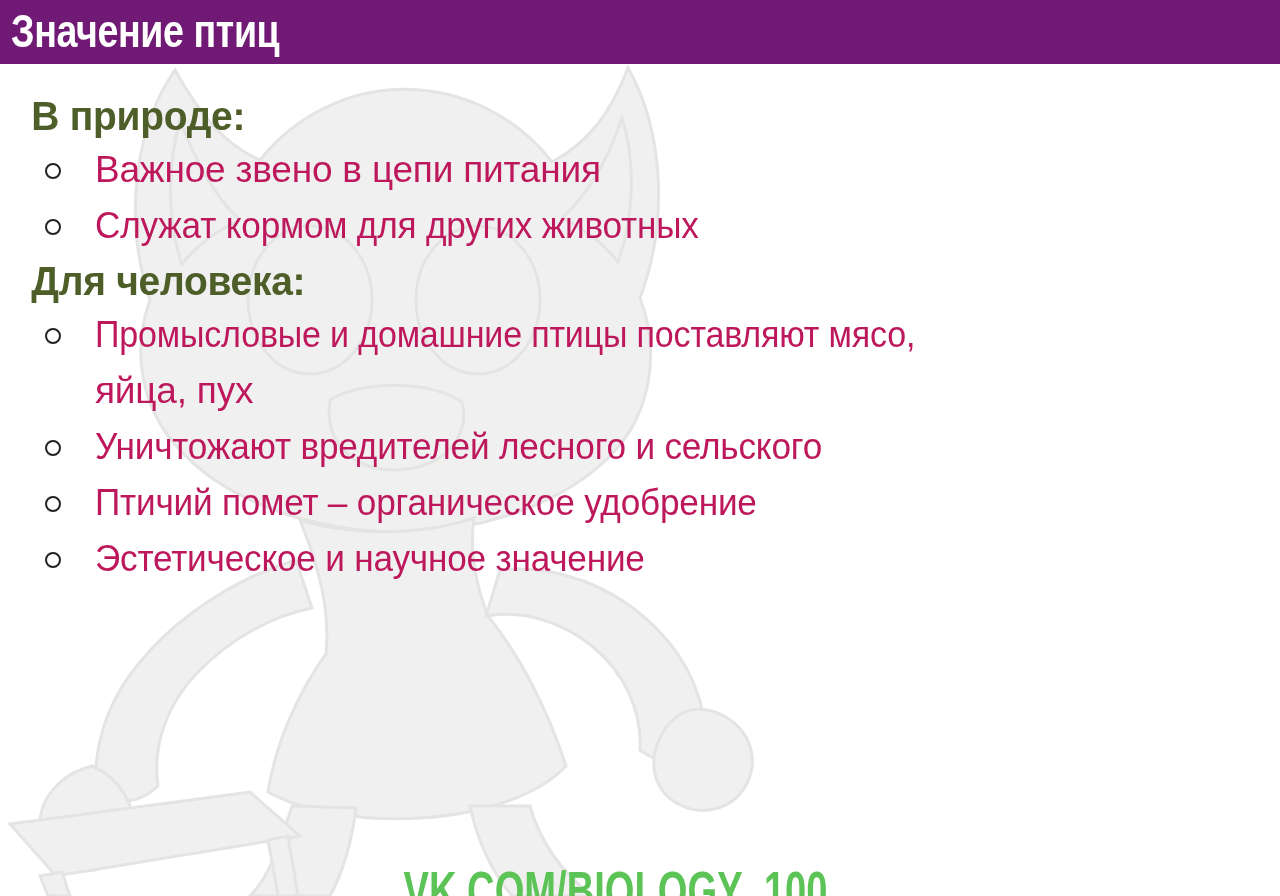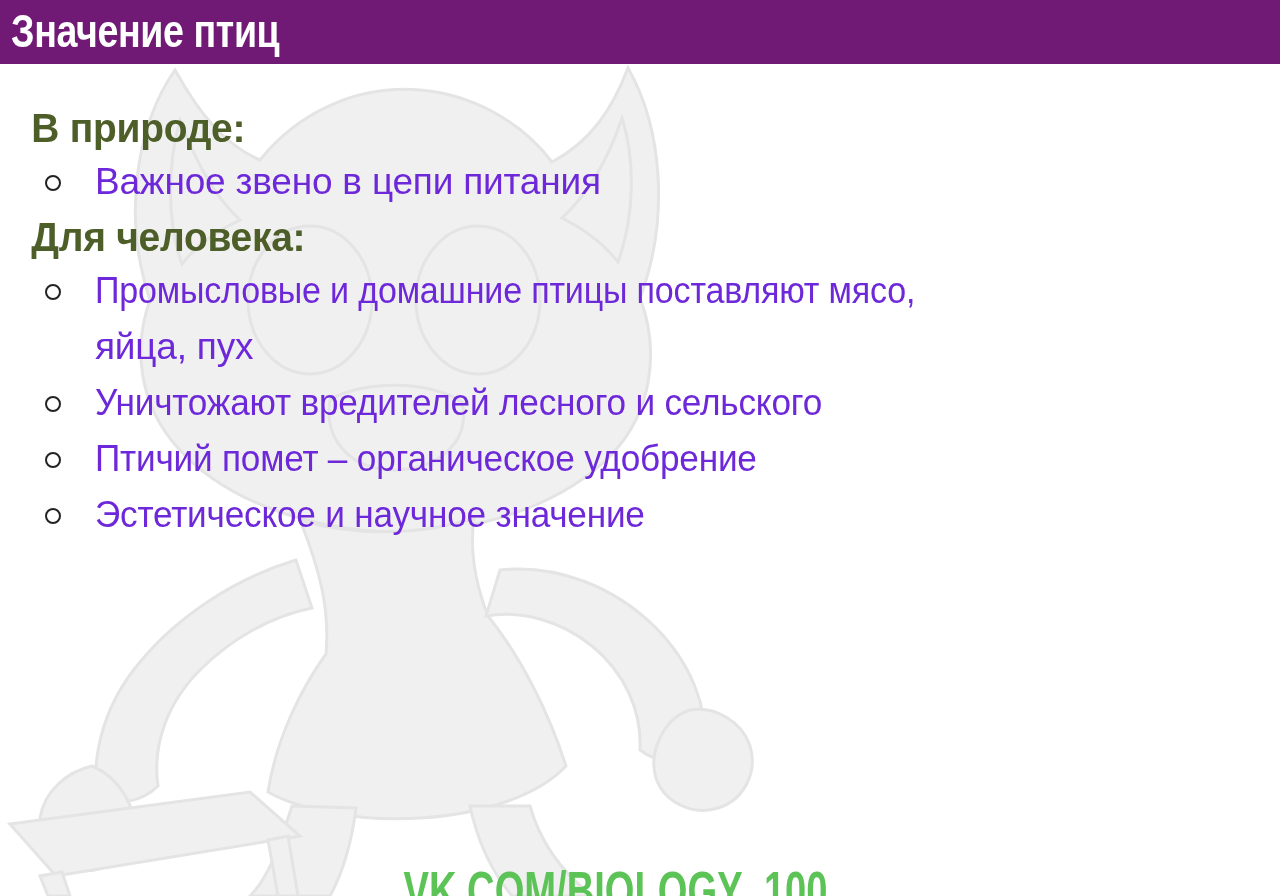--- a/index.html
+++ b/index.html
@@ -51,21 +51,21 @@
     letter-spacing: -0.5px;
     transform: scaleX(0.80);
     transform-origin: left top;
     white-space: nowrap;
   }
 
   
   #content {
     position: absolute;
     left: 0;
-    top: 72px;
+    top: 60px;
     width: 1152px;
     z-index: 3;
   }
 
   .section-heading {
     color: #4d5e28;
     font-weight: bold;
     font-size: 41px;
     line-height: 52px;
     padding-left: 33px;
@@ -77,21 +77,21 @@
   #heading-nature { margin-top: 30px; }
   #heading-human  { margin-top: 1px; }
 
   ul.bullets {
     list-style: none;
     margin: 0;
     padding: 0;
   }
   ul.bullets li {
     position: relative;
-    color: #6d28d9;
+    color: #be185d;
     font-size: 37px;
     line-height: 56px;
     padding-left: 95px;
     letter-spacing: -0.2px;
   }
   ul.bullets li .marker {
     position: absolute;
     left: 45px;
     top: 0;
     width: 16px;
@@ -205,20 +205,24 @@
 
   <div id="content">
 
     <div id="heading-nature" class="section-heading">В природе:</div>
 
     <ul class="bullets">
       <li>
         <span class="marker"></span>
         <span class="li-text">Важное звено в цепи питания</span>
       </li>
+      <li>
+        <span class="marker"></span>
+        <span class="li-text squeeze-95">Служат кормом для других животных</span>
+      </li>
     </ul>
 
     <div id="heading-human" class="section-heading">Для человека:</div>
 
     <ul class="bullets">
       <li>
         <span class="marker"></span>
         <span class="wrap-line squeeze-92">Промысловые и домашние птицы поставляют мясо,</span>
         <span class="wrap-line">яйца, пух</span>
       </li>

